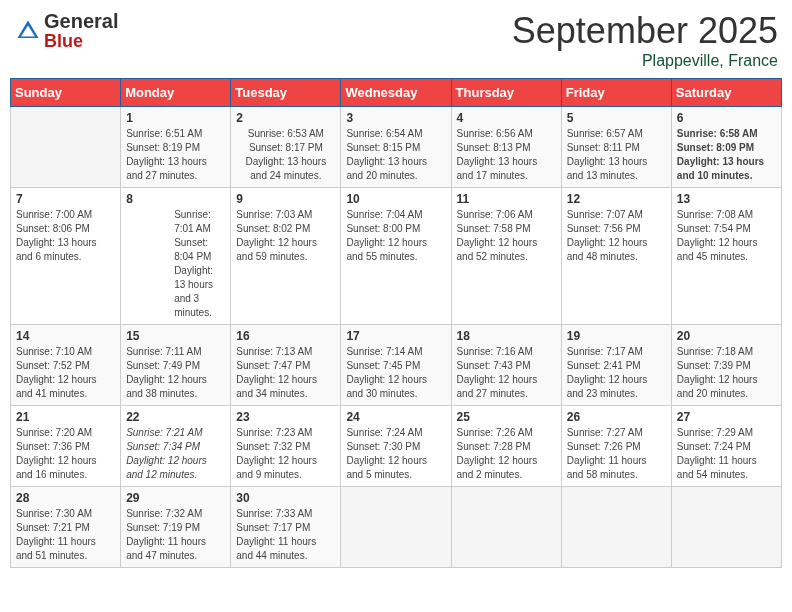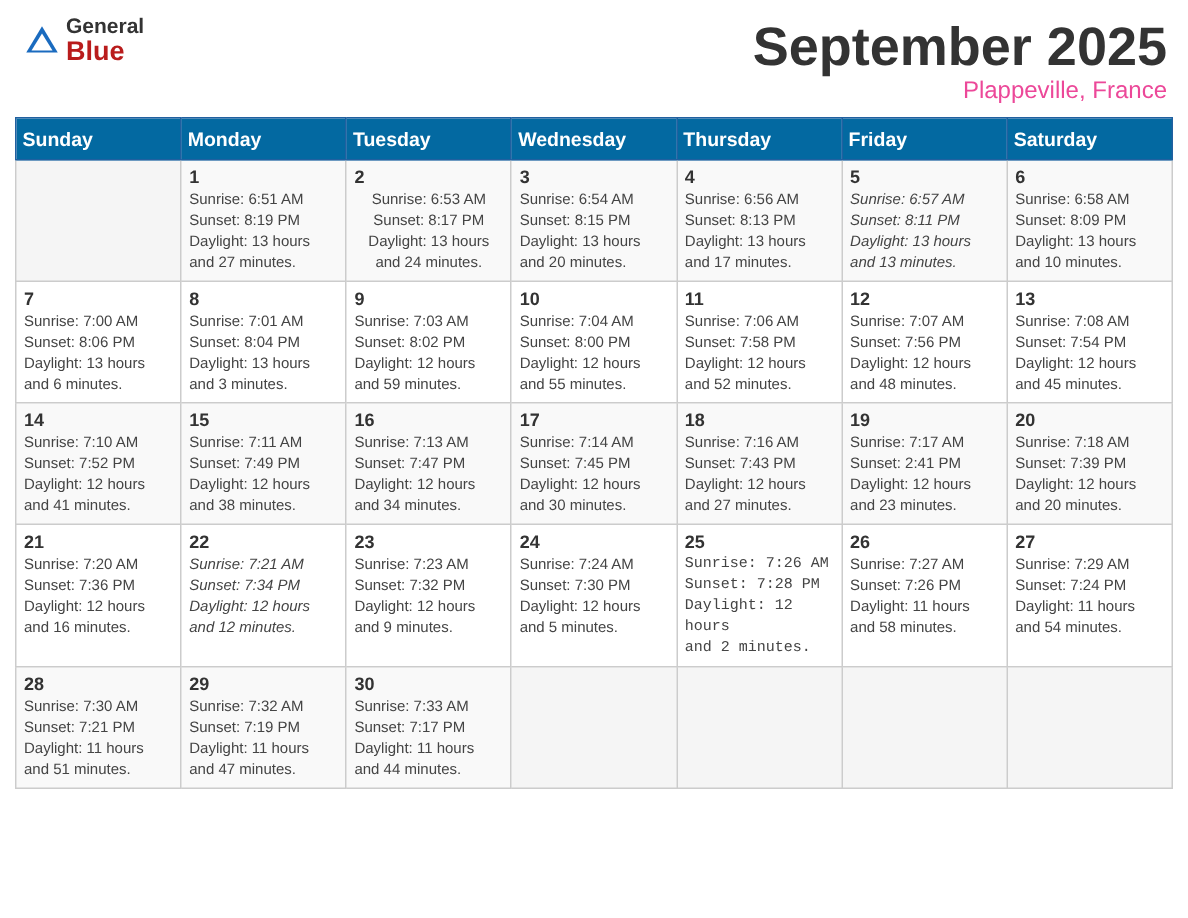--- a/index.html
+++ b/index.html
@@ -21,52 +21,52 @@
       display: flex;
       align-items: center;
       gap: 2px;
     }
     .logo-text {
       display: flex;
       flex-direction: column;
       line-height: 1.1;
     }
     .logo-general {
-      font-size: 14px;
+      font-size: 20px;
       font-weight: bold;
       color: #333;
     }
     .logo-blue {
       font-size: 18px;
       font-weight: bold;
       color: #b91c1c;
     }
     .logo-icon {
       width: 28px;
       height: 28px;
     }
     .title-block {
       text-align: right;
     }
     .title-month {
       font-size: 36px;
-      font-weight: bold;
+      font-weight: normal;
       color: #333;
     }
     .title-location {
       font-size: 16px;
-      color: #ec4899;
+      color: #14532d;
     }
     .calendar {
       width: 100%;
       border-collapse: collapse;
       border: 1px solid #ccc;
     }
     .calendar th {
-      background-color: #0369a1;
+      background-color: #ef4444;
       color: #fff;
       font-size: 13px;
       font-weight: bold;
       padding: 6px 4px;
       text-align: left;
       border: 1px solid #2060a0;
     }
     .calendar td {
       vertical-align: top;
       border: 1px solid #ccc;
@@ -157,44 +157,44 @@
         </td>
         <td>
           <span class="day-number">4</span>
           <div class="day-info" style="white-space: pre-line;">Sunrise: 6:56 AM
 Sunset: 8:13 PM
 Daylight: 13 hours
 and 17 minutes.</div>
         </td>
         <td>
           <span class="day-number">5</span>
-          <div class="day-info" style="white-space: pre-line; font-style: italic;">Sunrise: 6:57 AM
+          <div class="day-info" style="white-space: pre-line;">Sunrise: 6:57 AM
 Sunset: 8:11 PM
 Daylight: 13 hours
 and 13 minutes.</div>
         </td>
         <td>
           <span class="day-number">6</span>
-          <div class="day-info" style="white-space: pre-line;">Sunrise: 6:58 AM
+          <div class="day-info" style="white-space: pre-line; font-weight: bold;">Sunrise: 6:58 AM
 Sunset: 8:09 PM
 Daylight: 13 hours
 and 10 minutes.</div>
         </td>
       </tr>
       <tr>
         <td>
           <span class="day-number">7</span>
           <div class="day-info" style="white-space: pre-line;">Sunrise: 7:00 AM
 Sunset: 8:06 PM
 Daylight: 13 hours
 and 6 minutes.</div>
         </td>
         <td>
           <span class="day-number">8</span>
-          <div class="day-info" style="white-space: pre-line;">Sunrise: 7:01 AM
+          <div class="day-info" style="white-space: pre-line; margin-left: 48px;">Sunrise: 7:01 AM
 Sunset: 8:04 PM
 Daylight: 13 hours
 and 3 minutes.</div>
         </td>
         <td>
           <span class="day-number">9</span>
           <div class="day-info" style="white-space: pre-line;">Sunrise: 7:03 AM
 Sunset: 8:02 PM
 Daylight: 12 hours
 and 59 minutes.</div>
@@ -303,21 +303,21 @@
         </td>
         <td>
           <span class="day-number">24</span>
           <div class="day-info" style="white-space: pre-line;">Sunrise: 7:24 AM
 Sunset: 7:30 PM
 Daylight: 12 hours
 and 5 minutes.</div>
         </td>
         <td>
           <span class="day-number">25</span>
-          <div class="day-info" style="white-space: pre-line; font-family: Liberation Mono, monospace;">Sunrise: 7:26 AM
+          <div class="day-info" style="white-space: pre-line;">Sunrise: 7:26 AM
 Sunset: 7:28 PM
 Daylight: 12 hours
 and 2 minutes.</div>
         </td>
         <td>
           <span class="day-number">26</span>
           <div class="day-info" style="white-space: pre-line;">Sunrise: 7:27 AM
 Sunset: 7:26 PM
 Daylight: 11 hours
 and 58 minutes.</div>

